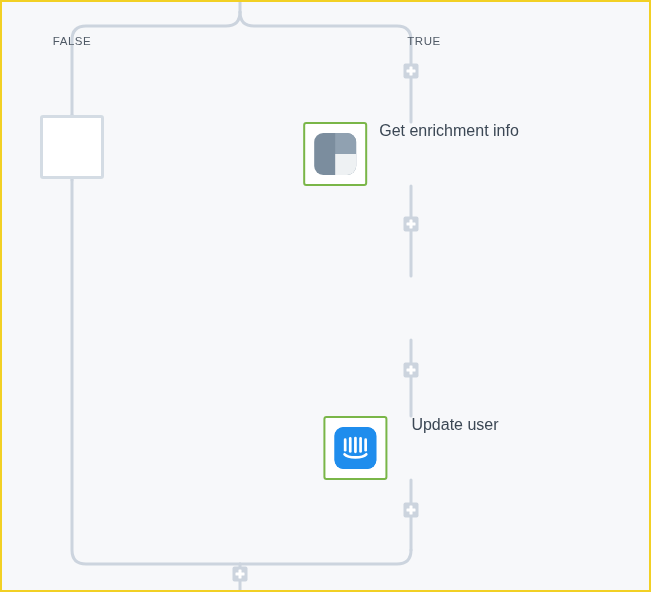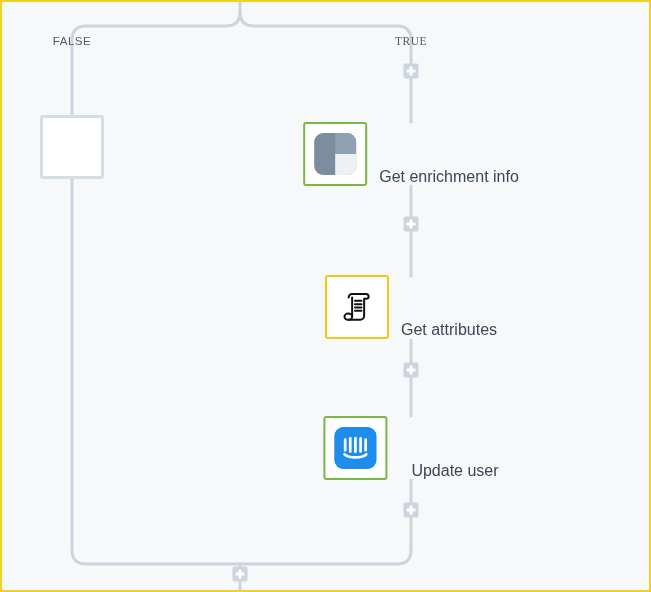--- a/index.html
+++ b/index.html
@@ -86,21 +86,21 @@
     border-radius: 3px;
     transform: translate(-50%, -50%);
     cursor: pointer;
   }
 
   
   .node {
     position: absolute;
     transform: translate(-50%, -50%);
     display: flex;
-    align-items: flex-end;
+    align-items: flex-start;
     cursor: pointer;
   }
   .node-box {
     width: 64px;
     height: 64px;
     background: #ffffff;
     border-radius: 3px;
     border: 2px solid #7ab648;
     display: flex;
     align-items: center;
@@ -168,62 +168,40 @@
     <path class="conn-path" d="M 409 184 L 409 274"></path>
     <path class="conn-path" d="M 409 338 L 409 414"></path>
     <path class="conn-path" d="M 409 478 L 409 548"></path>
 
     <path class="conn-path" d="M 409 548 Q 409 562 395 562 L 238 562"></path>
 
     <path class="conn-path" d="M 238 562 L 238 592"></path>
   </svg>
 
   <div class="branch-label" style="left:70px; top:33px;">FALSE</div>
-  <div class="branch-label" style="left:409px; top:33px;font-family:Liberation Serif, serif;">TRUE</div>
+  <div class="branch-label" style="left:422px; top:33px;">TRUE</div>
 
   <div class="placeholder-node" style="left:70px; top:145px;"></div>
 
   <div class="add-button" style="left:409px; top:69px;"></div>
   <div class="add-button" style="left:409px; top:222px;"></div>
   <div class="add-button" style="left:409px; top:368px;"></div>
   <div class="add-button" style="left:409px; top:508px;"></div>
   <div class="add-button" style="left:238px; top:572px;"></div>
 
   <div class="node" style="left:409px; top:152px;">
     <div class="node-box">
       <div class="icon-enrichment">
         <div class="q-tr"></div>
         <div class="q-br"></div>
       </div>
     </div>
     <div class="node-label">Get enrichment info</div>
   </div>
 
-  <div class="node" style="left:409px; top:305px;">
-    <div class="node-box border-amber">
-      <svg class="icon-scroll" viewBox="0 0 48 48">
-        <g fill="none" stroke="#111111" stroke-width="2.4" stroke-linecap="round" stroke-linejoin="round">
-
-          <path d="M14 12.5 C14 10.2 15.9 8.5 18.2 8.5 L35 8.5
-                   C36.7 8.5 38 9.8 38 11.5 C38 13.2 36.7 14.2 35 14.2
-                   L32.6 14.2 L32.6 34.6 C32.6 37.2 30.5 39.3 28 39.3
-                   L13.6 39.3"></path>
-
-          <ellipse cx="13.6" cy="35.6" rx="4.6" ry="3.7"></ellipse>
-          <path d="M18.2 35.6 L18.2 12.5"></path>
-
-          <path d="M21.6 16.6 L29.4 16.6"></path>
-          <path d="M21.6 20.6 L29.4 20.6"></path>
-          <path d="M21.6 24.6 L29.4 24.6"></path>
-          <path d="M21.6 28.6 L29.4 28.6"></path>
-        </g>
-      </svg>
-    </div>
-    <div class="node-label">Get attributes</div>
-  </div>
 
   <div class="node" style="left:409px; top:446px;gap:12px;">
     <div class="node-box">
       <svg class="icon-intercom" viewBox="0 0 48 48">
         <rect x="0" y="0" width="48" height="48" rx="10" fill="#1f8ded"></rect>
         <g fill="none" stroke="#ffffff" stroke-width="3.1" stroke-linecap="round">
           <path d="M12.3 14.5 L12.3 26.5"></path>
           <path d="M18.1 13.0 L18.1 28.0"></path>
           <path d="M24.0 12.6 L24.0 28.4"></path>
           <path d="M29.9 13.0 L29.9 28.0"></path>

